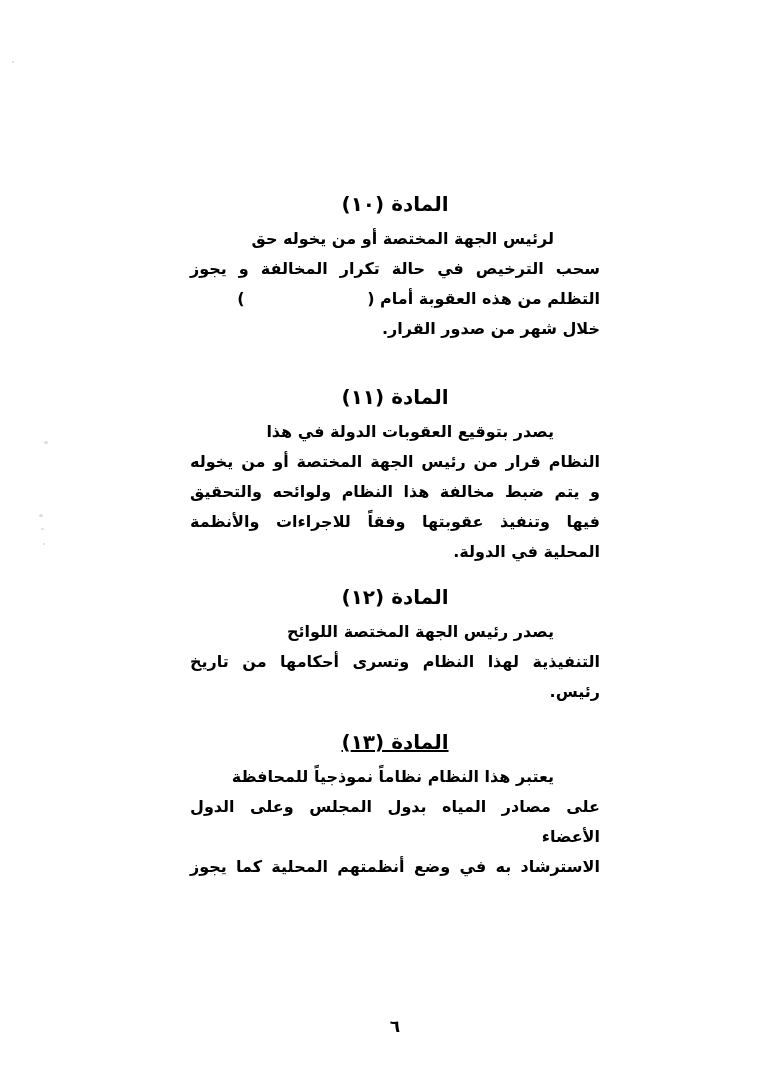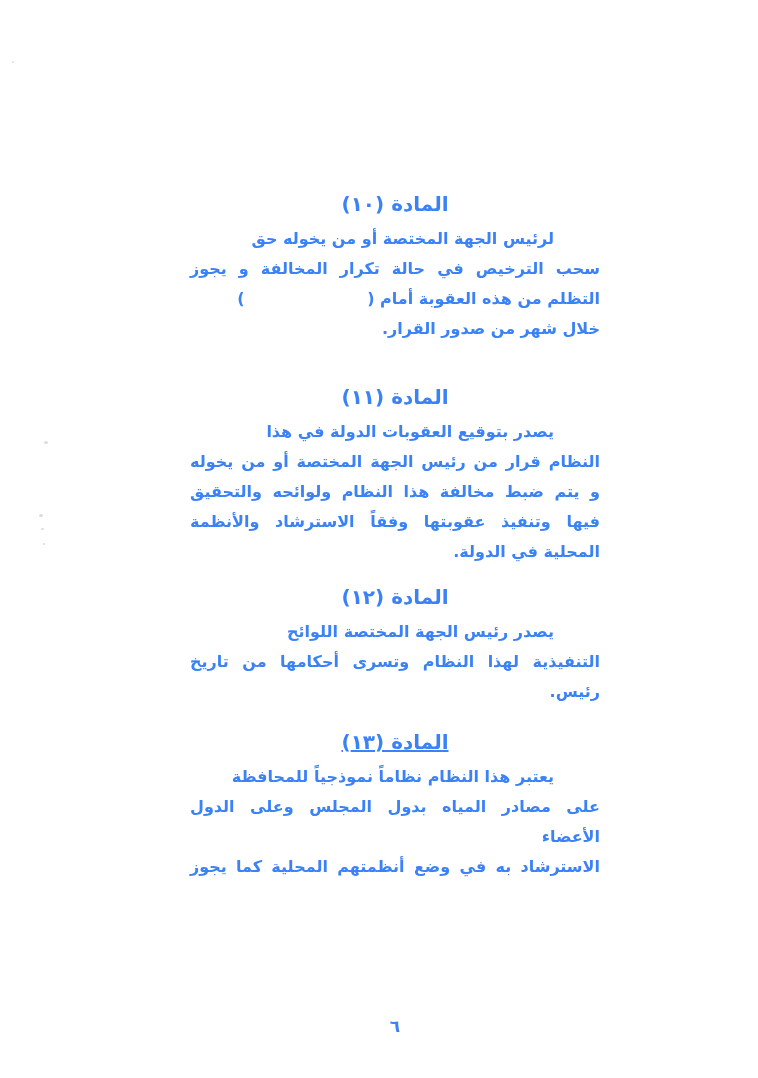--- a/index.html
+++ b/index.html
@@ -2,21 +2,21 @@
 <html lang="ar"><head>
 <meta charset="utf-8">
 <style>
   html, body { margin: 0; padding: 0; }
   .page {
     position: relative;
     width: 758px;
     height: 1078px;
     background: #ffffff;
     font-family: "DejaVu Sans", sans-serif;
-    color: #3b82f6;
+    color: #000000;
     overflow: hidden;
   }
   .content {
     position: absolute;
     top: 192px;
     right: 158px;
     width: 410px;
     direction: rtl;
   }
   .article-title {
@@ -85,21 +85,21 @@
         <div class="line line-last">خلال شهر من صدور القرار.</div>
       </div>
     </section>
 
     <section>
       <h2 class="article-title article-gap-1">المادة (١١)</h2>
       <div class="article-body">
         <div class="line line-first">يصدر بتوقيع العقوبات الدولة في هذا</div>
         <div class="line">النظام قرار من رئيس الجهة المختصة أو من يخوله</div>
         <div class="line">و يتم ضبط مخالفة هذا النظام ولوائحه والتحقيق</div>
-        <div class="line">فيها وتنفيذ عقوبتها وفقاً الاسترشاد والأنظمة</div>
+        <div class="line">فيها وتنفيذ عقوبتها وفقاً للاجراءات والأنظمة</div>
         <div class="line line-last">المحلية في الدولة.</div>
       </div>
     </section>
 
     <section>
       <h2 class="article-title article-gap-2">المادة (١٢)</h2>
       <div class="article-body">
         <div class="line line-first">يصدر رئيس الجهة المختصة اللوائح</div>
         <div class="line">التنفيذية لهذا النظام وتسرى أحكامها من تاريخ</div>
         <div class="line line-last">رئيس.</div>

